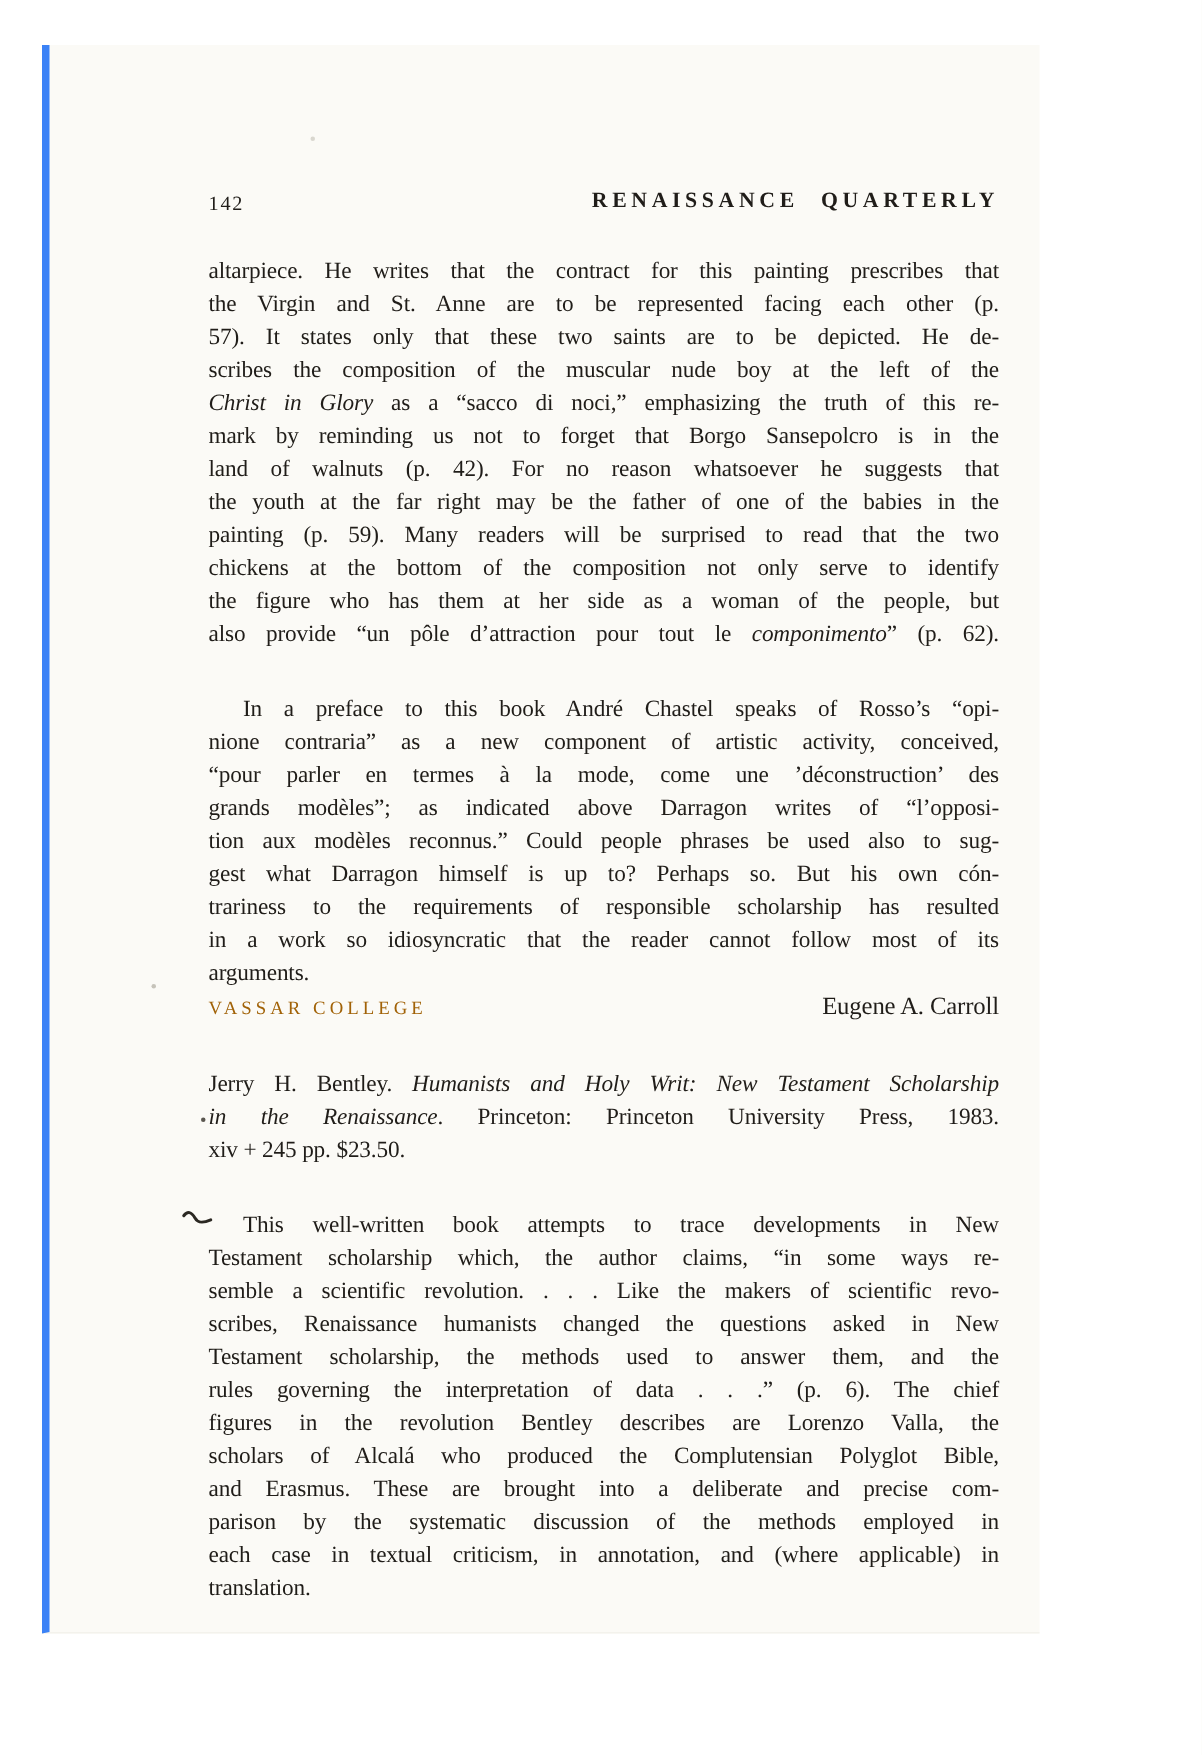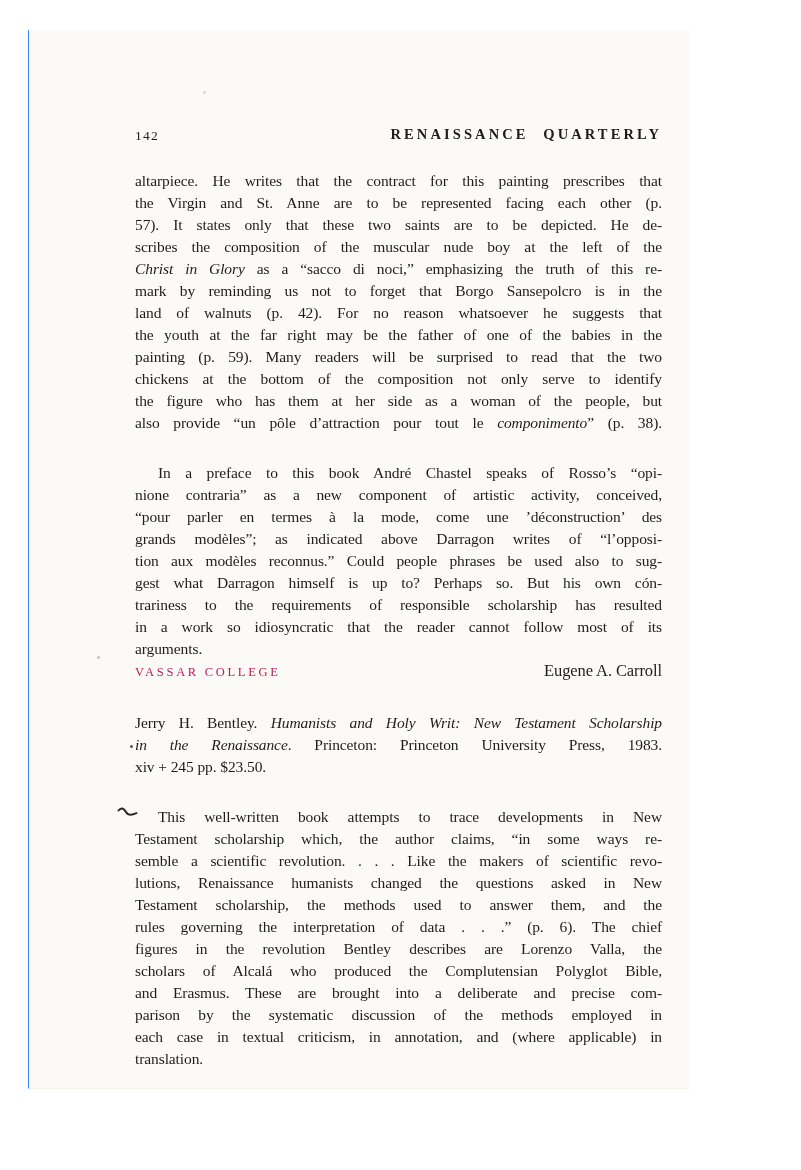--- a/index.html
+++ b/index.html
@@ -2,41 +2,41 @@
 <html><head>
 <meta charset="utf-8">
 <style>
   html,body{margin:0;padding:0;}
   body{
     width:801px;height:1170px;position:relative;background:#ffffff;
     font-family:"Liberation Serif", serif;overflow:hidden;
   }
   .page{
     position:absolute;left:28px;top:30px;width:660px;height:1058px;
-    background:#fbfaf6;border-left:1px solid #3b82f6;border-bottom:1px solid #f3f2ec;
+    background:#fbfaf6;border-left:5px solid #3b82f6;border-bottom:1px solid #f3f2ec;
   }
   .running-head{position:absolute;top:96px;left:106px;width:527px;height:18px;}
   .pagenum{
     position:absolute;left:0;top:2px;font-size:13.5px;letter-spacing:1.2px;color:#201d19;
   }
   .journal{
     display:block;text-align:right;font-size:14.5px;font-weight:bold;
     letter-spacing:3.1px;word-spacing:8px;color:#201d19;
   }
   .textblock{
     position:absolute;top:140px;left:106px;width:527px;
     font-size:15.5px;line-height:22px;color:#201d19;letter-spacing:-0.1px;
   }
   .para{margin:0;}
   .ln{height:22px;white-space:normal;}
   .jl{text-align:justify;text-align-last:justify;}
   .indent{text-indent:23px;margin-top:28px;}
   i{font-style:italic;}
   .signature{display:flex;justify-content:space-between;align-items:baseline;height:22px;}
-  .sig-left{font-size:12.5px;letter-spacing:2.7px;color:#be185d;}
+  .sig-left{font-size:12.5px;letter-spacing:2.7px;color:#a16207;}
   .sig-right{font-size:16.5px;color:#201d19;}
   .squiggle{position:absolute;left:88px;top:776px;width:22px;height:14px;}
   .dot{position:absolute;border-radius:50%;}
   .dot-a{left:68px;top:626px;width:3px;height:3px;background:#c6c3ba;}
   .dot-b{left:101px;top:715px;width:3px;height:3px;background:#5a564f;}
   .dot-c{left:174px;top:61px;width:3px;height:3px;background:#d9d7cf;}
 </style>
 </head>
 <body>
 
@@ -53,21 +53,21 @@
         <div class="ln jl"><span>the Virgin and St. Anne are to be represented facing each other (p.</span></div>
         <div class="ln jl"><span>57). It states only that these two saints are to be depicted. He de-</span></div>
         <div class="ln jl"><span>scribes the composition of the muscular nude boy at the left of the</span></div>
         <div class="ln jl"><i>Christ in Glory</i><span> as a “sacco di noci,” emphasizing the truth of this re-</span></div>
         <div class="ln jl"><span>mark by reminding us not to forget that Borgo Sansepolcro is in the</span></div>
         <div class="ln jl"><span>land of walnuts (p. 42). For no reason whatsoever he suggests that</span></div>
         <div class="ln jl"><span>the youth at the far right may be the father of one of the babies in the</span></div>
         <div class="ln jl"><span>painting (p. 59). Many readers will be surprised to read that the two</span></div>
         <div class="ln jl"><span>chickens at the bottom of the composition not only serve to identify</span></div>
         <div class="ln jl"><span>the figure who has them at her side as a woman of the people, but</span></div>
-        <div class="ln jl"><span>also provide “un pôle d’attraction pour tout le </span><i>componimento</i><span>” (p. 38).</span></div>
+        <div class="ln jl"><span>also provide “un pôle d’attraction pour tout le </span><i>componimento</i><span>” (p. 62).</span></div>
       </div>
       <div class="para">
         <div class="ln jl indent"><span>In a preface to this book André Chastel speaks of Rosso’s “opi-</span></div>
         <div class="ln jl"><span>nione contraria” as a new component of artistic activity, conceived,</span></div>
         <div class="ln jl"><span>“pour parler en termes à la mode, come une ’déconstruction’ des</span></div>
         <div class="ln jl"><span>grands modèles”; as indicated above Darragon writes of “l’opposi-</span></div>
         <div class="ln jl"><span>tion aux modèles reconnus.” Could people phrases be used also to sug-</span></div>
         <div class="ln jl"><span>gest what Darragon himself is up to? Perhaps so. But his own cón-</span></div>
         <div class="ln jl"><span>trariness to the requirements of responsible scholarship has resulted</span></div>
         <div class="ln jl"><span>in a work so idiosyncratic that the reader cannot follow most of its</span></div>
@@ -79,21 +79,21 @@
       </div>
       <div class="para" style="margin-top: 30px;">
         <div class="ln jl"><span>Jerry H. Bentley. </span><i>Humanists and Holy Writ: New Testament Scholarship</i></div>
         <div class="ln jl"><i>in the Renaissance</i><span>. Princeton: Princeton University Press, 1983.</span></div>
         <div class="ln"><span>xiv + 245 pp. $23.50.</span></div>
       </div>
       <div class="para" style="margin-top: 10px;">
         <div class="ln jl indent"><span>This well-written book attempts to trace developments in New</span></div>
         <div class="ln jl"><span>Testament scholarship which, the author claims, “in some ways re-</span></div>
         <div class="ln jl"><span>semble a scientific revolution. . . . Like the makers of scientific revo-</span></div>
-        <div class="ln jl"><span>lutions, Renaissance humanists changed the questions asked in New</span></div>
+        <div class="ln jl"><span>scribes, Renaissance humanists changed the questions asked in New</span></div>
         <div class="ln jl"><span>Testament scholarship, the methods used to answer them, and the</span></div>
         <div class="ln jl"><span>rules governing the interpretation of data . . .” (p. 6). The chief</span></div>
         <div class="ln jl"><span>figures in the revolution Bentley describes are Lorenzo Valla, the</span></div>
         <div class="ln jl"><span>scholars of Alcalá who produced the Complutensian Polyglot Bible,</span></div>
         <div class="ln jl"><span>and Erasmus. These are brought into a deliberate and precise com-</span></div>
         <div class="ln jl"><span>parison by the systematic discussion of the methods employed in</span></div>
         <div class="ln jl"><span>each case in textual criticism, in annotation, and (where applicable) in</span></div>
         <div class="ln"><span>translation.</span></div>
       </div>
     </div>

